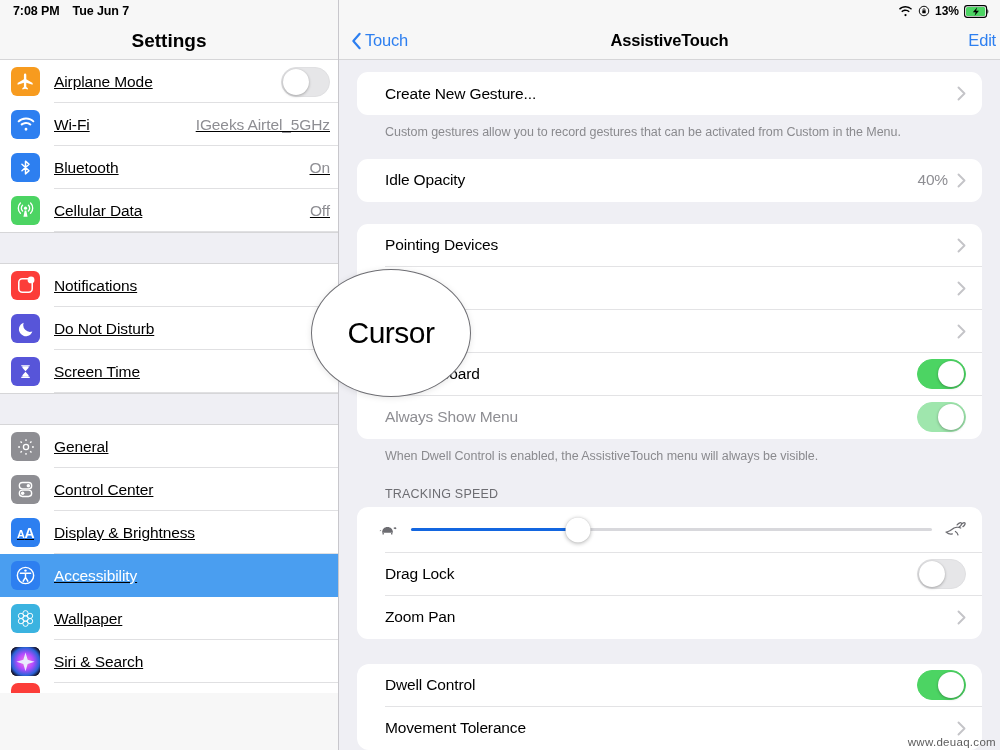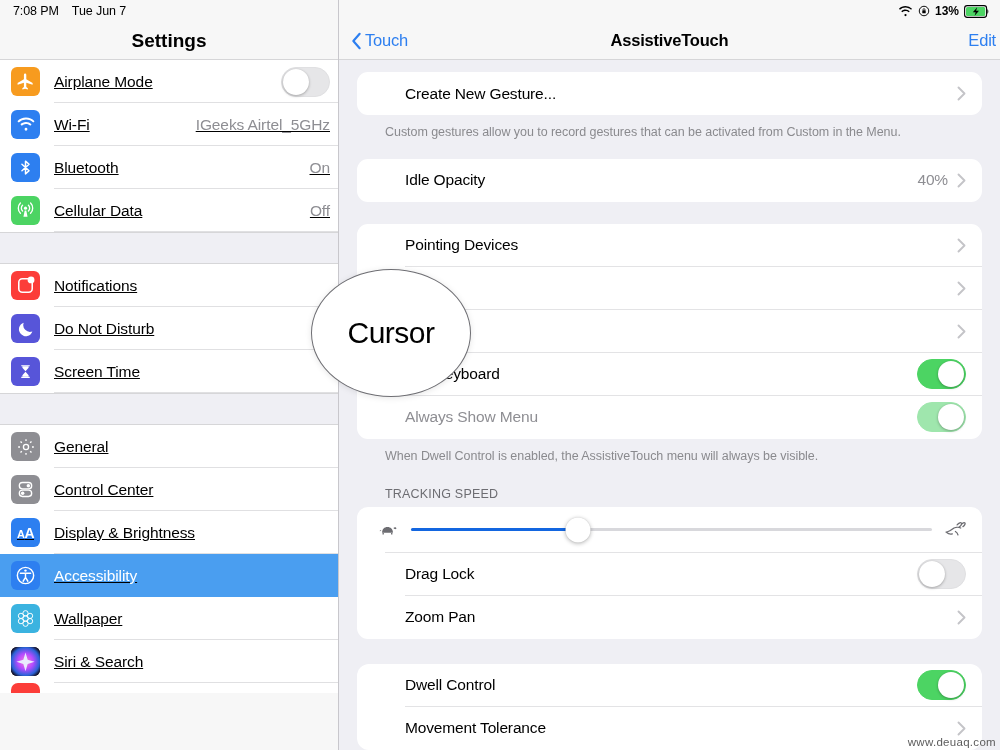--- a/index.html
+++ b/index.html
@@ -24,21 +24,21 @@
     border-right: 1px solid #c8c7cc;
     flex: 0 0 339px;
     overflow: hidden;
   }
   .statusbar {
     height: 22px;
     display: flex;
     align-items: center;
     padding-left: 13px;
     font-size: 12.5px;
-    font-weight: normal;
+    font-weight: bold;
     color: #000;
     background: #f7f7f7;
   }
   .sb-time { margin-right: 13px; letter-spacing: -0.1px; }
   .sb-date { letter-spacing: -0.1px; }
 
   .sb-title-bar {
     height: 38px;
     display: flex; align-items: center; justify-content: center;
     background: #f7f7f7;
@@ -129,21 +129,20 @@
   .content { position: relative; padding: 0 18px; }
   .card {
     background: #ffffff; border-radius: 11px;
     overflow: hidden; margin-top: 12px;
   }
   .row {
     min-height: 43px; height: 43px;
     display: flex; align-items: center;
     padding: 0 16px 0 28px;
     position: relative;
-    margin-left: 20px;
   }
   .row .sep {
     position: absolute; left: 28px; right: 0; bottom: 0;
     height: 1px; background: #e3e3e5;
   }
   .row:last-child .sep { display: none; }
   .row-label { font-size: 15.5px; color: #000; letter-spacing: -0.15px; }
   .row-label.dim { color: #8e8e93; }
   .row-value {
     margin-left: auto; font-size: 15.5px; color: #8e8e93;

